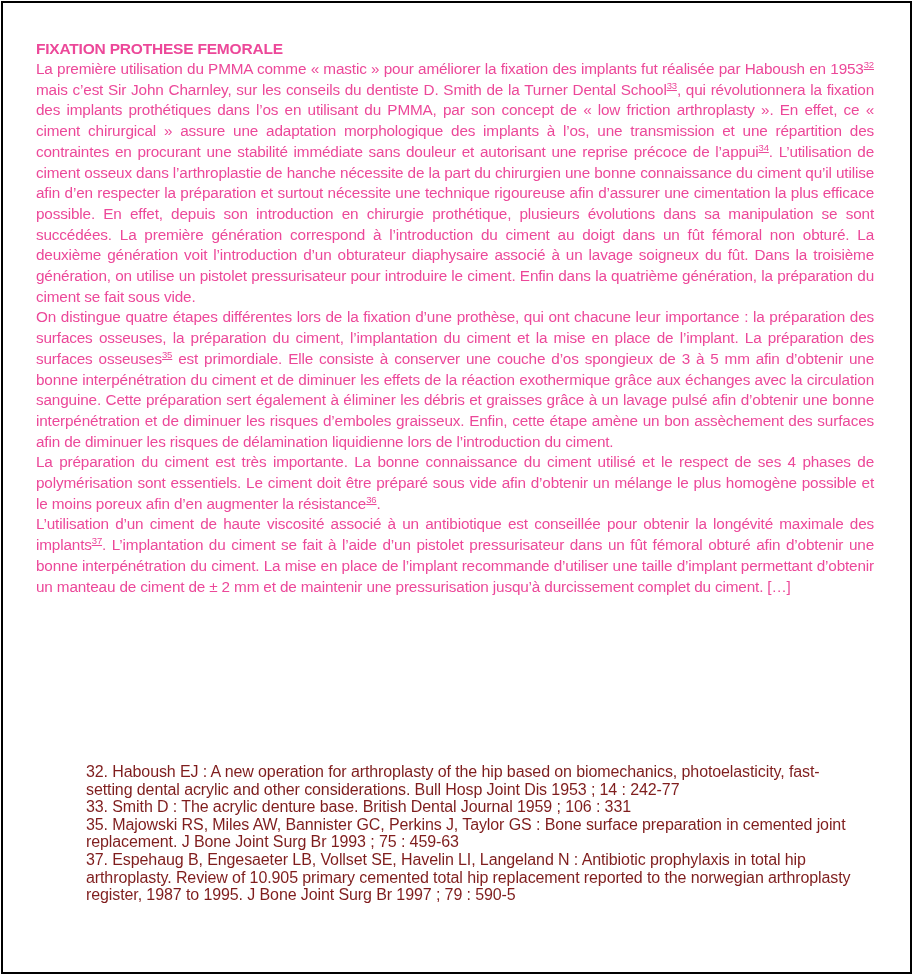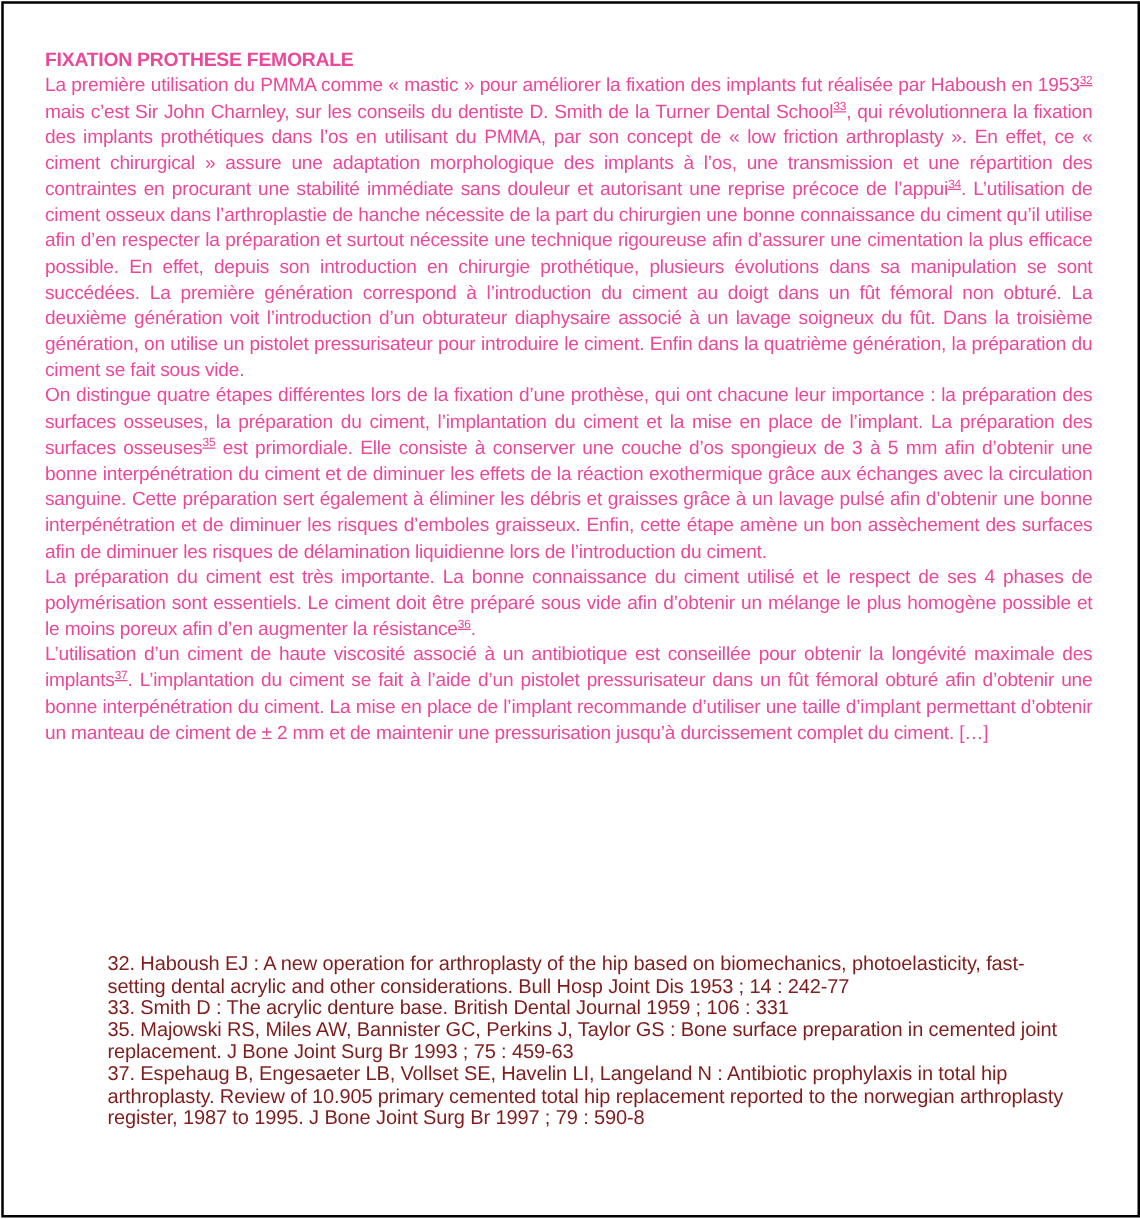--- a/index.html
+++ b/index.html
@@ -50,14 +50,14 @@
 
   <p class="para">
     <span>L’utilisation d’un ciment de haute viscosité associé à un antibiotique est conseillée pour obtenir la longévité maximale des implants</span><sup>37</sup><span>. L’implantation du ciment se fait à l’aide d’un pistolet pressurisateur dans un fût fémoral obturé afin d’obtenir une bonne interpénétration du ciment. La mise en place de l’implant recommande d’utiliser une taille d’implant permettant d’obtenir un manteau de ciment de ± 2 mm et de maintenir une pressurisation jusqu’à durcissement complet du ciment. […]</span>
   </p>
 </div>
 
 <div class="refs">
   <p class="ref">32. Haboush EJ : A new operation for arthroplasty of the hip based on biomechanics, photoelasticity, fast-setting dental acrylic and other considerations. Bull Hosp Joint Dis 1953 ; 14 : 242-77</p>
   <p class="ref">33. Smith D : The acrylic denture base. British Dental Journal 1959 ; 106 : 331</p>
   <p class="ref">35. Majowski RS, Miles AW, Bannister GC, Perkins J, Taylor GS : Bone surface preparation in cemented joint replacement. J Bone Joint Surg Br 1993 ; 75 : 459-63</p>
-  <p class="ref">37. Espehaug B, Engesaeter LB, Vollset SE, Havelin LI, Langeland N : Antibiotic prophylaxis in total hip arthroplasty. Review of 10.905 primary cemented total hip replacement reported to the norwegian arthroplasty register, 1987 to 1995. J Bone Joint Surg Br 1997 ; 79 : 590-8</p>
+  <p class="ref">37. Espehaug B, Engesaeter LB, Vollset SE, Havelin LI, Langeland N : Antibiotic prophylaxis in total hip arthroplasty. Review of 10.905 primary cemented total hip replacement reported to the norwegian arthroplasty register, 1987 to 1995. J Bone Joint Surg Br 1997 ; 79 : 590-5</p>
 </div>
 
 </body></html>

